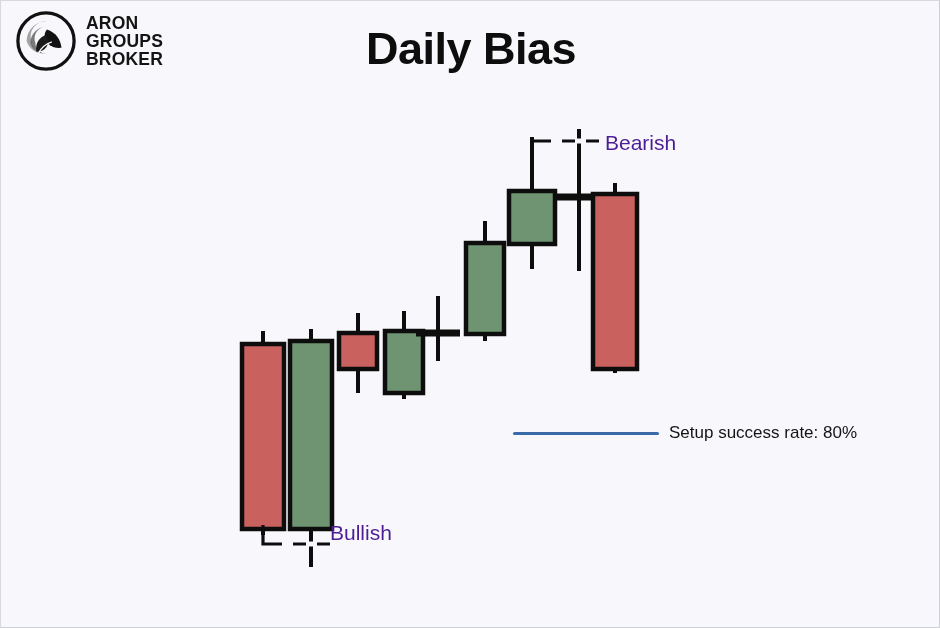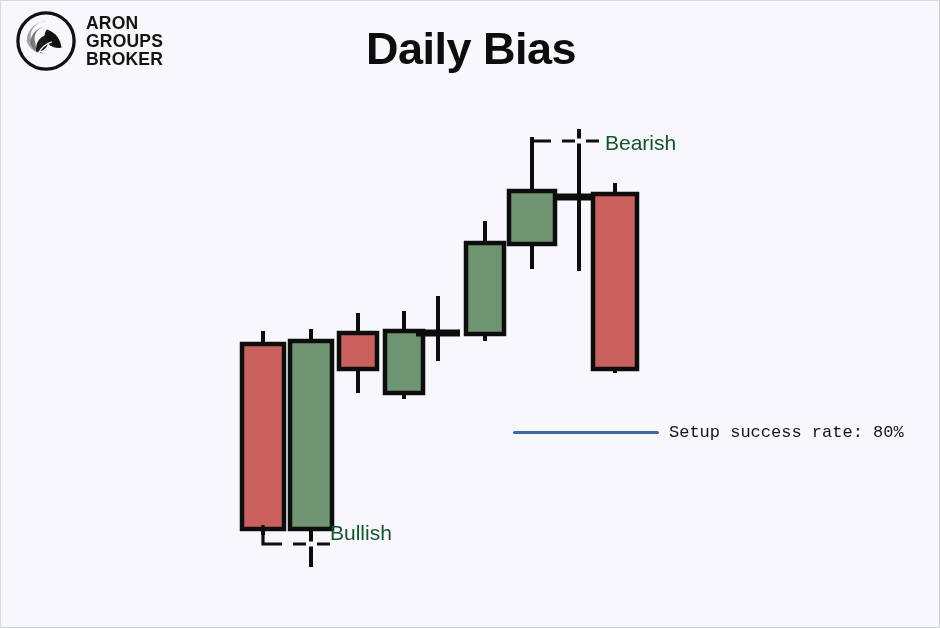--- a/index.html
+++ b/index.html
@@ -72,35 +72,34 @@
     left: 0;
     top: 0;
     width: 940px;
     height: 628px;
   }
 
   
   .ann-label {
     position: absolute;
     font-size: 21px;
-    color: #14532d;
+    color: #4c1d95;
     white-space: nowrap;
   }
   #label-bearish { left: 604px; top: 130px; }
   #label-bullish { left: 329px; top: 520px; }
 
   
   #legend {
     position: absolute;
     left: 512px;
     top: 422px;
     display: flex;
     align-items: center;
     gap: 10px;
-    font-family: Liberation Mono, monospace;
   }
   #legend-swatch {
     width: 146px;
     height: 3px;
     background: #3b6aa8;
     border-radius: 2px;
   }
   #legend-text {
     font-size: 17px;
     color: #141414;

